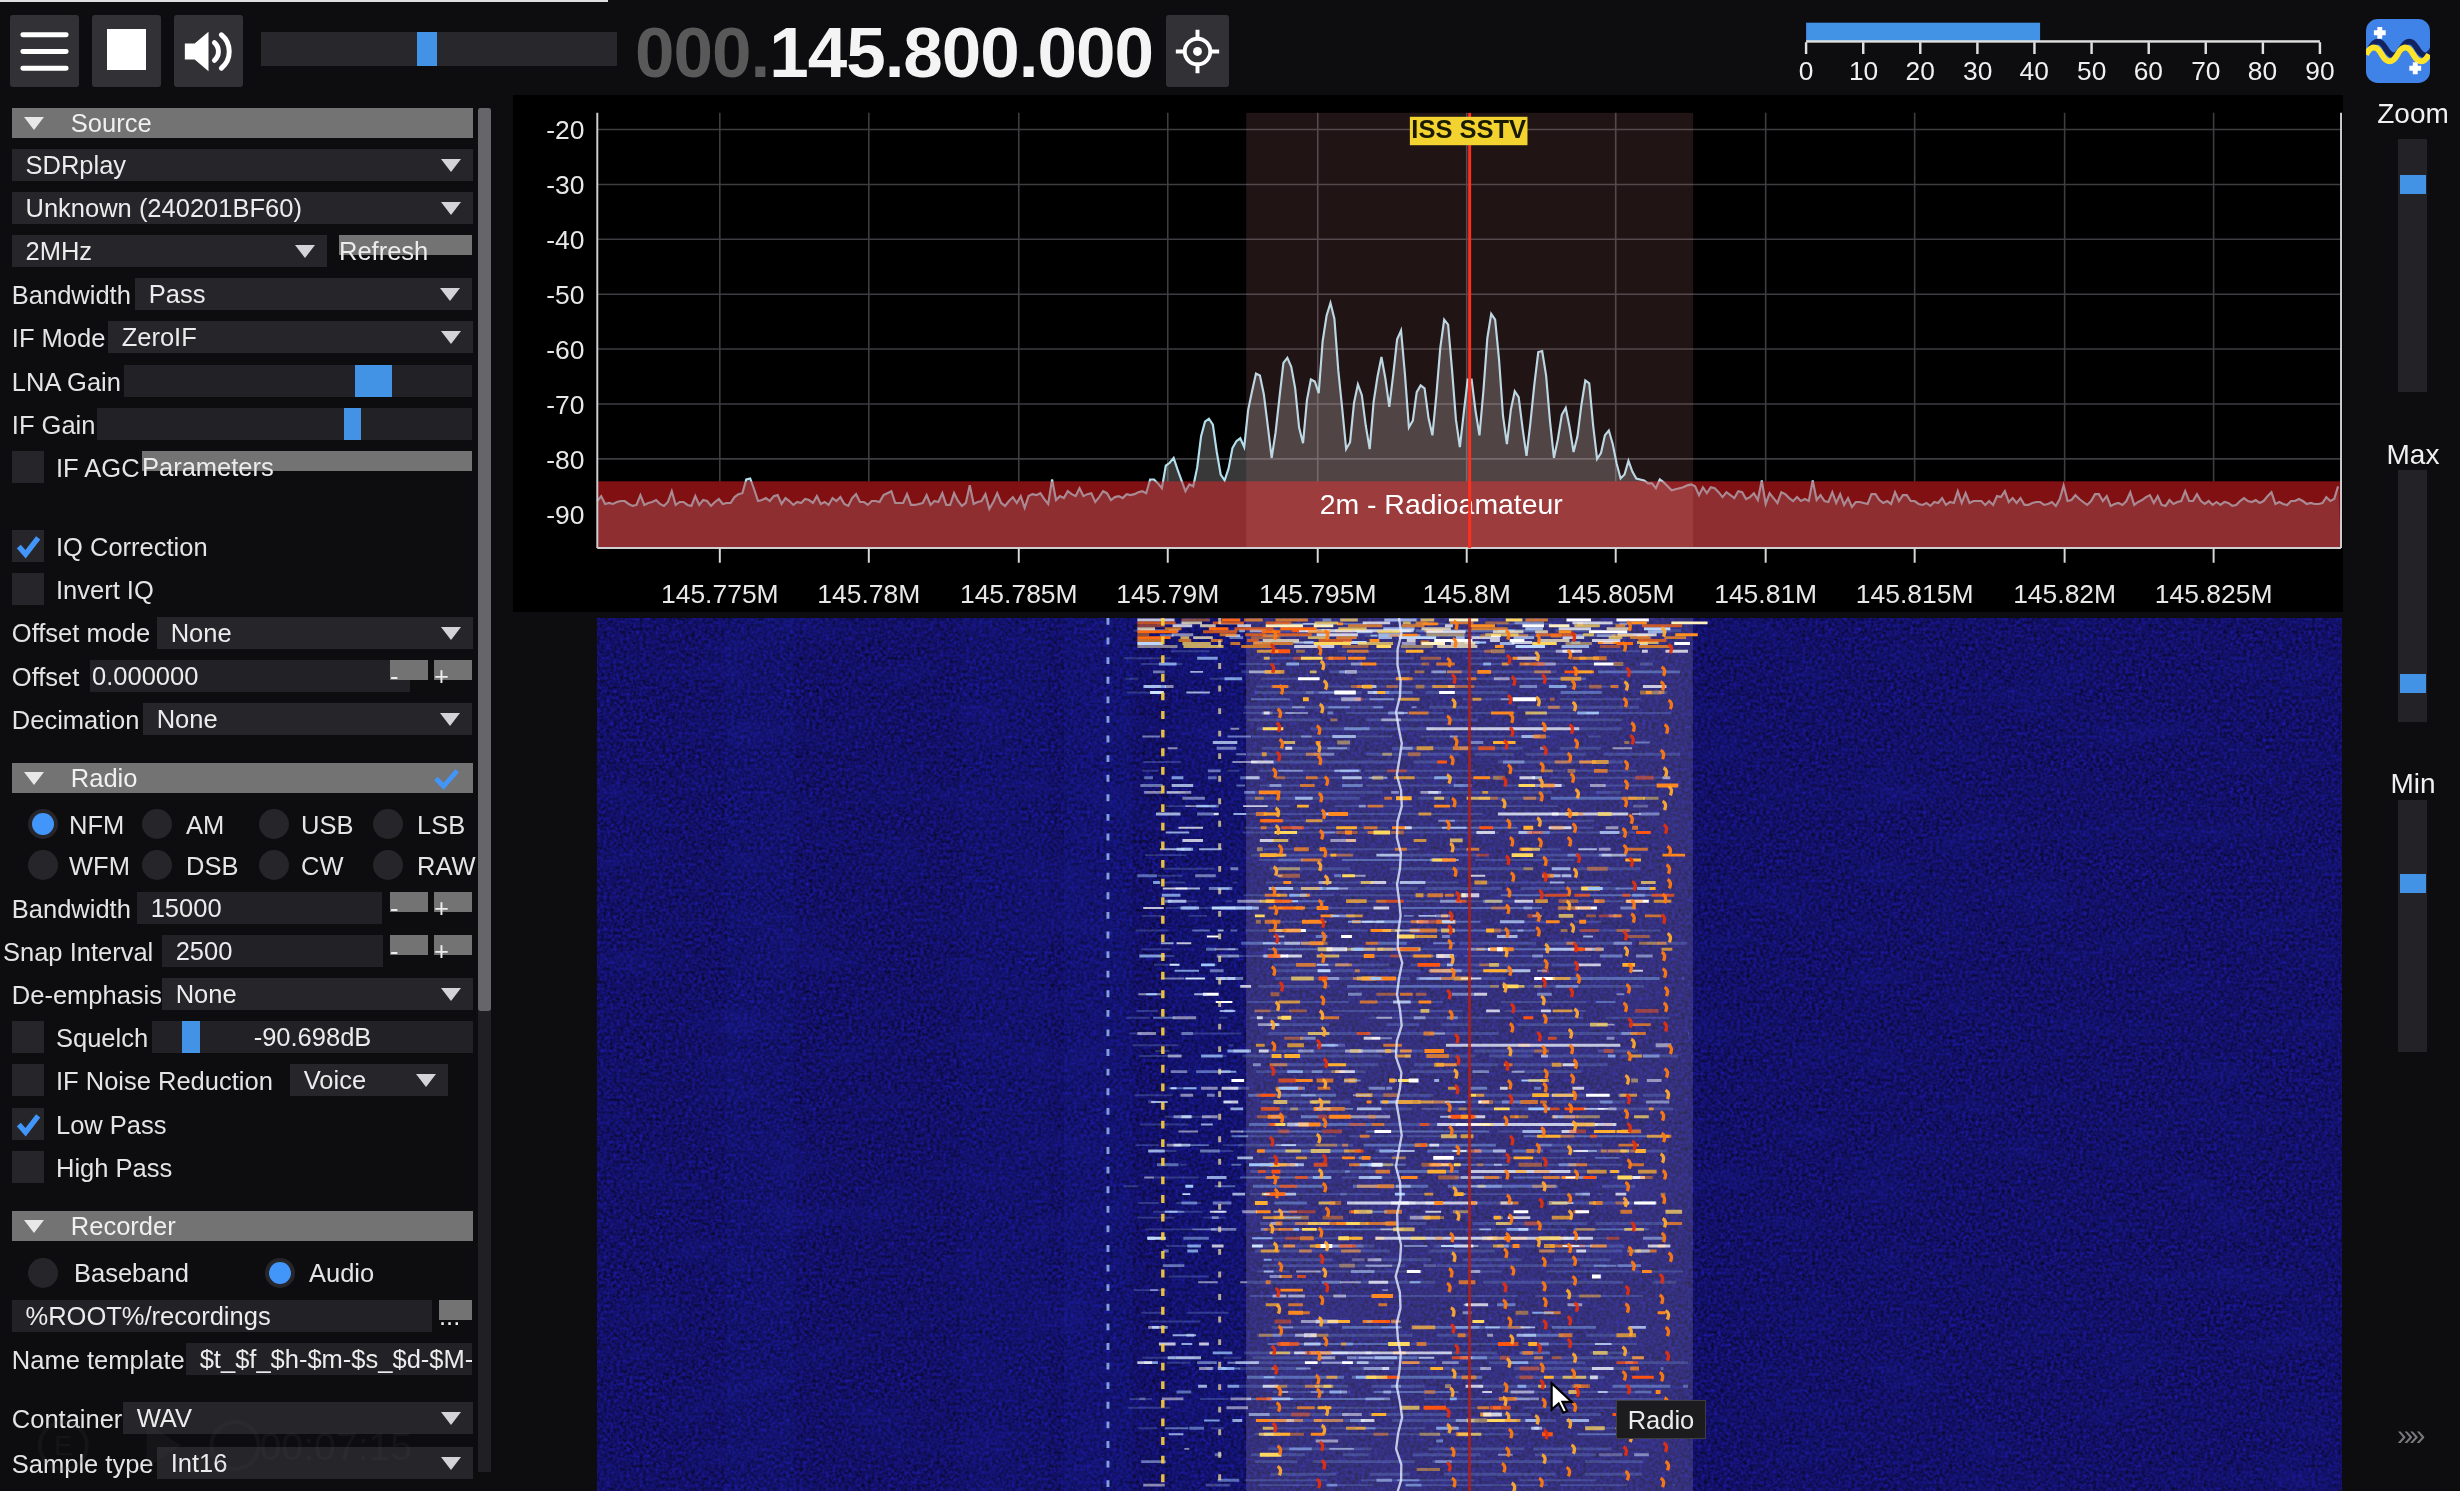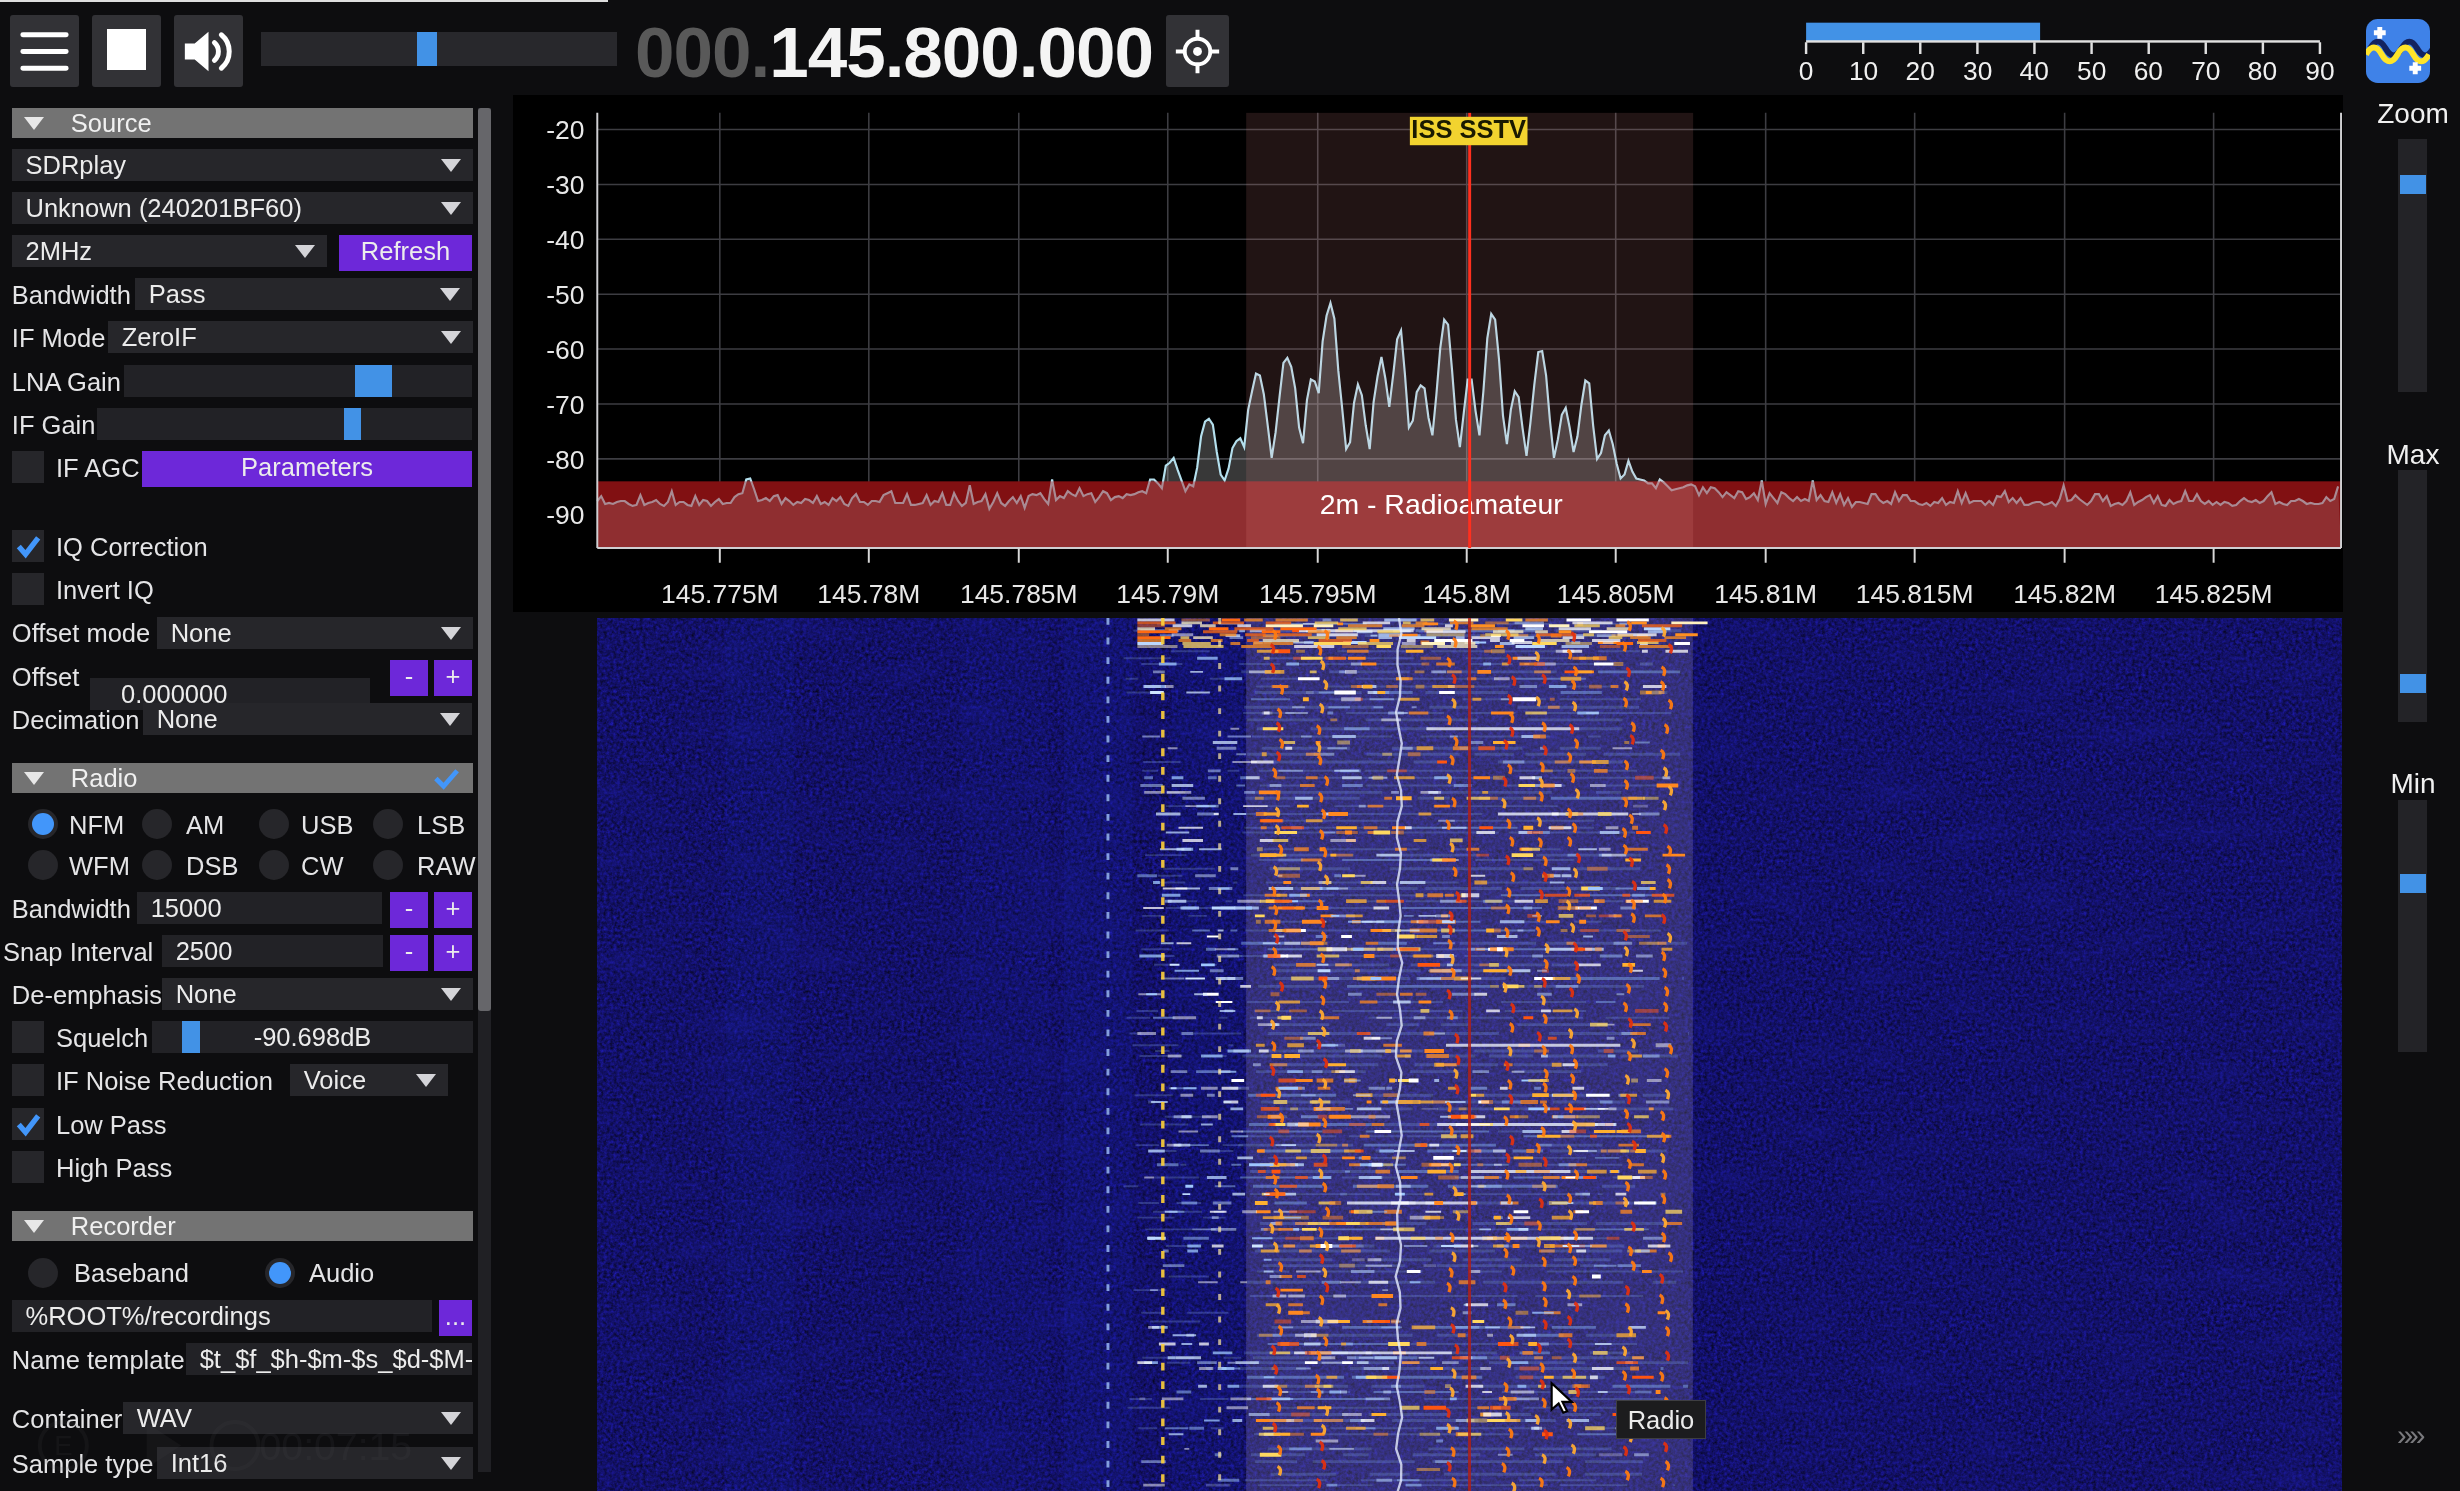--- a/index.html
+++ b/index.html
@@ -6,21 +6,21 @@
 #panel{position:absolute;left:513px;top:95px;width:1830px;height:517px;background:#000}
 .tbtn{position:absolute;top:14.7px;width:69px;height:72px;background:#323236;border-radius:2.9px}
 #freq{position:absolute;left:635px;top:11.8px;font-size:71px;font-weight:bold;letter-spacing:-1px;white-space:nowrap}
 .hdr{position:absolute;left:11.8px;width:461px;height:30px;background:#737373;color:#f0f0f0;font-size:25.5px}
 .htri{position:absolute;left:11.8px;top:8.8px;width:0;height:0;border-left:10.8px solid transparent;border-right:10.8px solid transparent;border-top:13.7px solid #e8e8e8}
 .htxt{position:absolute;left:59px;top:1px}
 .hchk{position:absolute;right:9.8px;top:1px}
 .dd{position:absolute;height:32px;background:#26262a;color:#ececec;font-size:25.5px;line-height:32px;white-space:nowrap}
 .tri{position:absolute;right:11.8px;top:9.8px;width:0;height:0;border-left:10.8px solid transparent;border-right:10.8px solid transparent;border-top:13.7px solid #d4d4d8}
 .lb{position:absolute;color:#e4e4e6;font-size:25.5px;white-space:nowrap}
-.bt{position:absolute;height:36px;background:#6d28d9;color:#ececec;font-size:25.5px;line-height:32px;text-align:center}
+.bt{position:absolute;height:20px;background:#737373;color:#ececec;font-size:25.5px;line-height:32px;}
 .in{position:absolute;height:32px;background:#222226;color:#ececec;font-size:25.5px;line-height:32px;white-space:nowrap;overflow:hidden}
 .sl{position:absolute;height:32px;background:#222226}
 .sh{position:absolute;top:0;height:32px;background:#4292e6}
 .sv{position:absolute;width:100%;text-align:center;color:#ececec;font-size:25.5px;line-height:32px}
 .cb{position:absolute;left:11.8px;width:32px;height:32px;background:#26262a}
 .rd{position:absolute;width:30px;height:30px;border-radius:50%;background:#26262a}
 .rd.sel::after{content:"";position:absolute;left:3.9px;top:3.9px;width:22.5px;height:22.5px;border-radius:50%;background:#4296fa}
 .rlb{position:absolute;left:2354px;width:118px;text-align:center;color:#f0f0f0;font-size:28px}
 </style></head>
 <body>
@@ -93,21 +93,21 @@
     <div class="bt" style="top:451px;left:142px;width:330px">Parameters</div>
     <div class="cb" style="top:530px"><svg width="32" height="32" viewBox="0 0 33 33">
         <path d="M7 17 L14 25 L27 8" stroke="#4296fa" stroke-width="5.5" fill="none"></path>
       </svg></div>
     <div class="lb" style="top:533px;left:56px">IQ Correction</div>
     <div class="cb" style="top:573px"></div>
     <div class="lb" style="top:576px;left:56px">Invert IQ</div>
     <div class="lb" style="top:619px;left:11.8px">Offset mode</div>
     <div class="dd" style="top:617px;left:157px;width:316px"><span style="padding-left:13.7px">None</span><span class="tri"></span></div>
     <div class="lb" style="top:663px;left:11.8px">Offset</div>
-    <div class="in" style="top:660px;left:90px;width:280px;padding-left:31px;margin-top:18px;">0.000000</div>
+    <div class="in" style="top:660px;left:90px;width:320px;padding-left:2px;">0.000000</div>
     <div class="bt" style="top:660px;left:390px;width:38px">-</div>
     <div class="bt" style="top:660px;left:434px;width:38px">+</div>
     <div class="lb" style="top:706px;left:11.8px">Decimation</div>
     <div class="dd" style="top:703px;left:143px;width:329px"><span style="padding-left:13.7px">None</span><span class="tri"></span></div>
     <div class="hdr" style="top:763px">
       <span class="htri"></span>
       <span class="htxt">Radio</span>
       <svg class="hchk" width="33" height="29" viewBox="0 0 34 30">
         <path d="M6 15 L14 23 L28 7" stroke="#4296fa" stroke-width="5" fill="none"></path>
       </svg>

